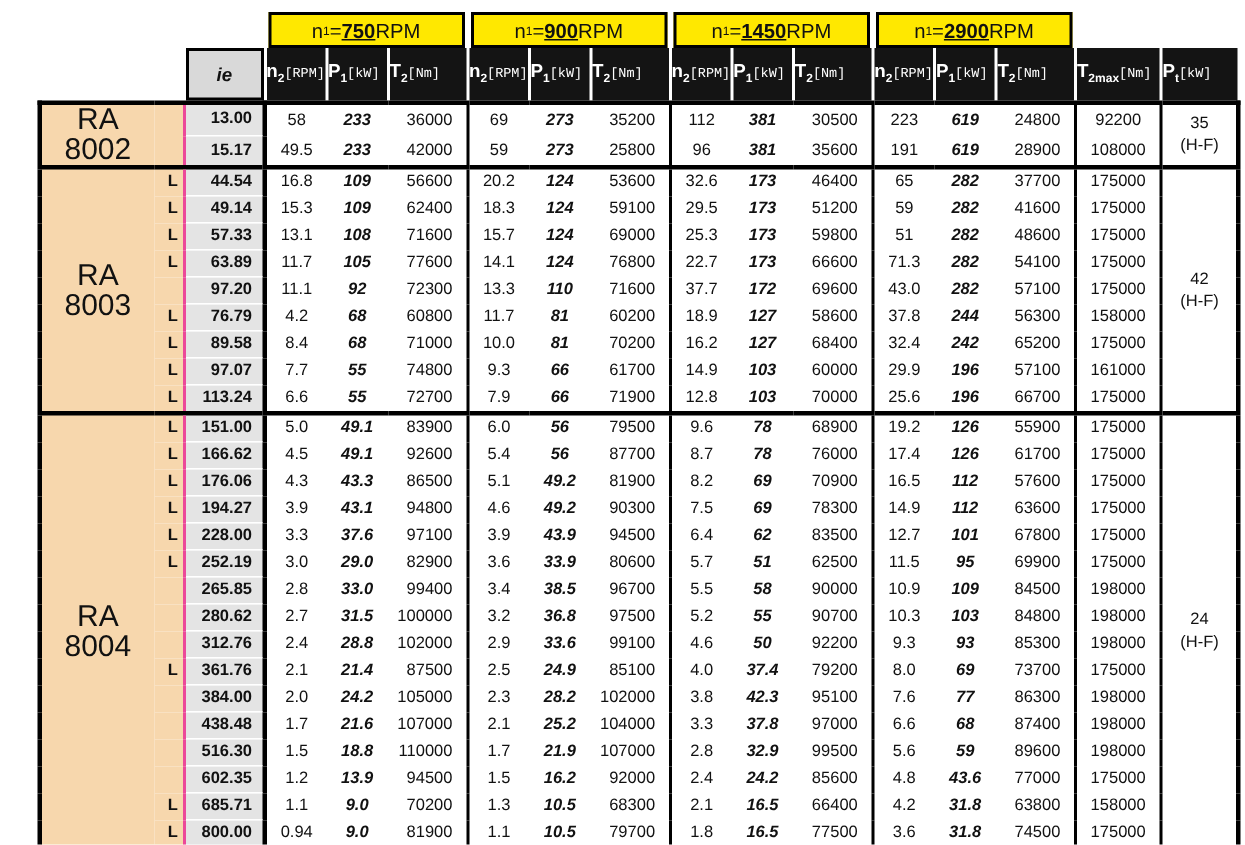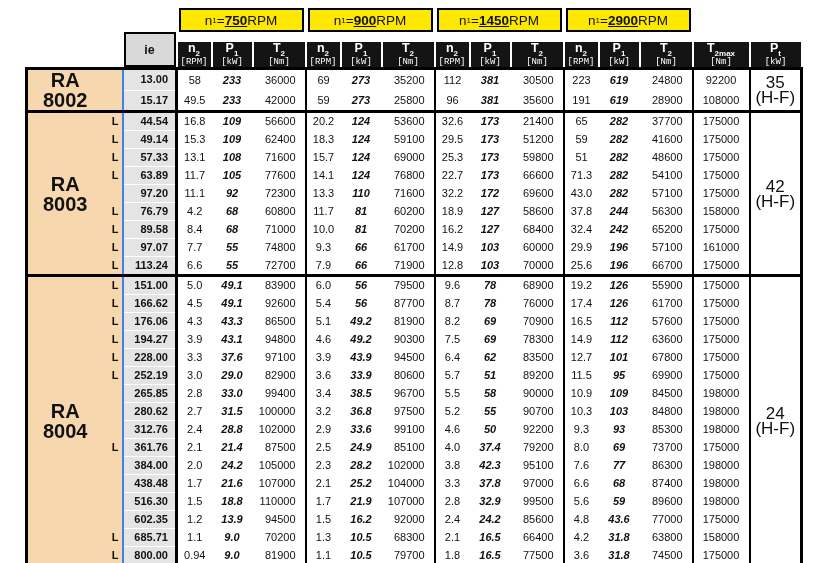--- a/index.html
+++ b/index.html
@@ -7,43 +7,43 @@
   .wrap { position:absolute; left:25px; top:8px; }
   table { border-collapse:collapse; table-layout:fixed; }
   td { padding:0; }
 
   
   thead td { background:#fff; vertical-align:bottom; }
   .yellow { background:#ffe800; border:2px solid #000; margin:0 2px; height:20px;
             display:flex; align-items:center; justify-content:center; font-size:13.5px; color:#111; }
   .yellow b { font-weight:bold;text-decoration:underline; }
   .yellow sub { font-size:8px; }
-  .hblock { background:#141414; color:#fff; margin:0 1px; height:25px; box-sizing:border-box;
-            display:flex; flex-direction:column; align-items:center; justify-content:space-between; line-height:1.1; }
+  .hblock { background:#141414; color:#fff; margin:0 1px; height:35px; box-sizing:border-box;
+            display:flex; align-items:center; justify-content:flex-start; line-height:1.1; }
   .hsym { font-weight:bold; font-size:12.5px; }
   .hsym sub { font-size:8px; }
   .hunit { font-size:9px;font-family:Liberation Mono, monospace; }
   .iehead { background:#d9d9d9; border:2px solid #000; margin:0 1px; height:35px; box-sizing:border-box;
-            display:flex; align-items:center; justify-content:center; font-weight:bold; font-size:12.5px; color:#111; }
+            display:flex; align-items:center; justify-content:center; font-weight:bold; font-size:12.5px; color:#111;font-style:italic; }
 
   
   tbody td { height:17px; line-height:17px; font-size:11px; color:#111; background:#fff; vertical-align:middle; }
   tbody tr.group-start td { border-top:3px solid #000; }
   table { border-bottom:3px solid #000; }
-  .model { background:#f7d7ad; font-weight:bold; font-size:20px; text-align:center;
+  .model { background:#f7d7ad; font-weight:normal; font-size:20px; text-align:center;
            border-left:3px solid #000; line-height:1; }
   .lcol  { background:#f7d7ad; font-weight:bold; font-size:11px; text-align:right; padding-right:3px; }
   .ie    { background:#e4e4e4; font-weight:bold; text-align:right; padding-right:7px;
-           border-left:2px solid #3b82f6; border-right:3px solid #000; border-bottom:1px solid #fff; }
+           border-left:2px solid #ec4899; border-right:3px solid #000; border-bottom:1px solid #fff; }
   .n2 { text-align:center; }
   .p1 { text-align:center; font-weight:bold; font-style:italic; }
   .t2 { text-align:right; padding-right:9px; }
   .gb { border-left:2px solid #000; }
   .t2max { text-align:center; border-left:2px solid #000; border-right:2px solid #000; }
-  .pt { text-align:center; border-right:3px solid #000; font-size:17px; line-height:15px; }
+  .pt { text-align:center; border-right:3px solid #000; font-size:11px; line-height:15px; }
 </style>
 </head>
 <body>
 
 <div class="wrap">
   <table>
     <colgroup>
       <col style="width:76px">
         <col style="width:20px">
         <col style="width:54px">
@@ -239,21 +239,21 @@
           <td class="lcol">L</td>
           <td class="ie">44.54</td>
           <td class="n2 gb">16.8</td>
           <td class="p1">109</td>
           <td class="t2">56600</td>
           <td class="n2 gb">20.2</td>
           <td class="p1">124</td>
           <td class="t2">53600</td>
           <td class="n2 gb">32.6</td>
           <td class="p1">173</td>
-          <td class="t2">21400</td>
+          <td class="t2">46400</td>
           <td class="n2 gb">65</td>
           <td class="p1">282</td>
           <td class="t2">37700</td>
           <td class="t2max">175000</td>
           <td class="pt" rowspan="9">
             <div>42</div>
             <div>(H-F)</div>
           </td>
         </tr>
         <tr>
@@ -309,21 +309,21 @@
         </tr>
         <tr>
           <td class="lcol"></td>
           <td class="ie">97.20</td>
           <td class="n2 gb">11.1</td>
           <td class="p1">92</td>
           <td class="t2">72300</td>
           <td class="n2 gb">13.3</td>
           <td class="p1">110</td>
           <td class="t2">71600</td>
-          <td class="n2 gb">32.2</td>
+          <td class="n2 gb">37.7</td>
           <td class="p1">172</td>
           <td class="t2">69600</td>
           <td class="n2 gb">43.0</td>
           <td class="p1">282</td>
           <td class="t2">57100</td>
           <td class="t2max">175000</td>
         </tr>
         <tr>
           <td class="lcol">L</td>
           <td class="ie">76.79</td>
@@ -486,21 +486,21 @@
           <td class="lcol">L</td>
           <td class="ie">252.19</td>
           <td class="n2 gb">3.0</td>
           <td class="p1">29.0</td>
           <td class="t2">82900</td>
           <td class="n2 gb">3.6</td>
           <td class="p1">33.9</td>
           <td class="t2">80600</td>
           <td class="n2 gb">5.7</td>
           <td class="p1">51</td>
-          <td class="t2">89200</td>
+          <td class="t2">62500</td>
           <td class="n2 gb">11.5</td>
           <td class="p1">95</td>
           <td class="t2">69900</td>
           <td class="t2max">175000</td>
         </tr>
         <tr>
           <td class="lcol"></td>
           <td class="ie">265.85</td>
           <td class="n2 gb">2.8</td>
           <td class="p1">33.0</td>

